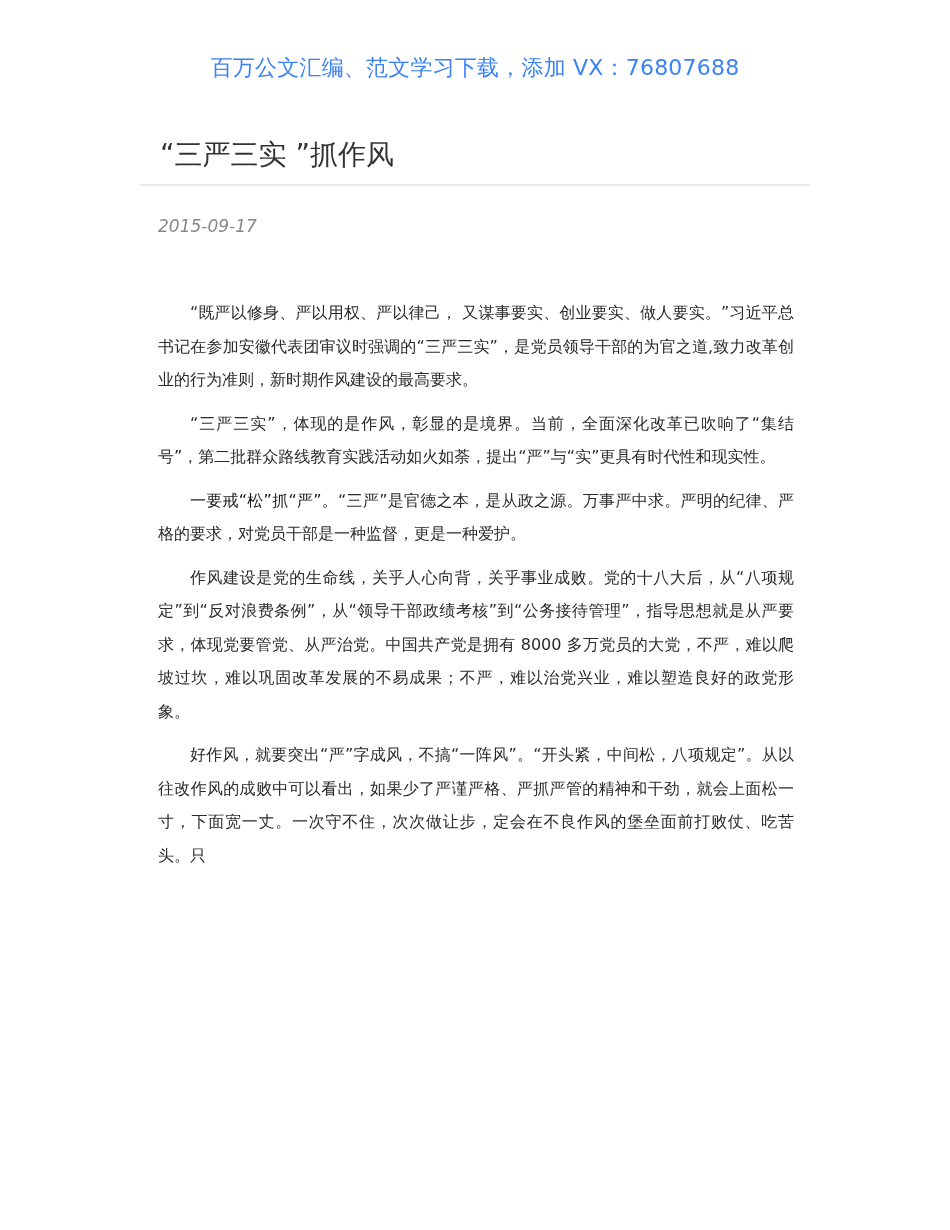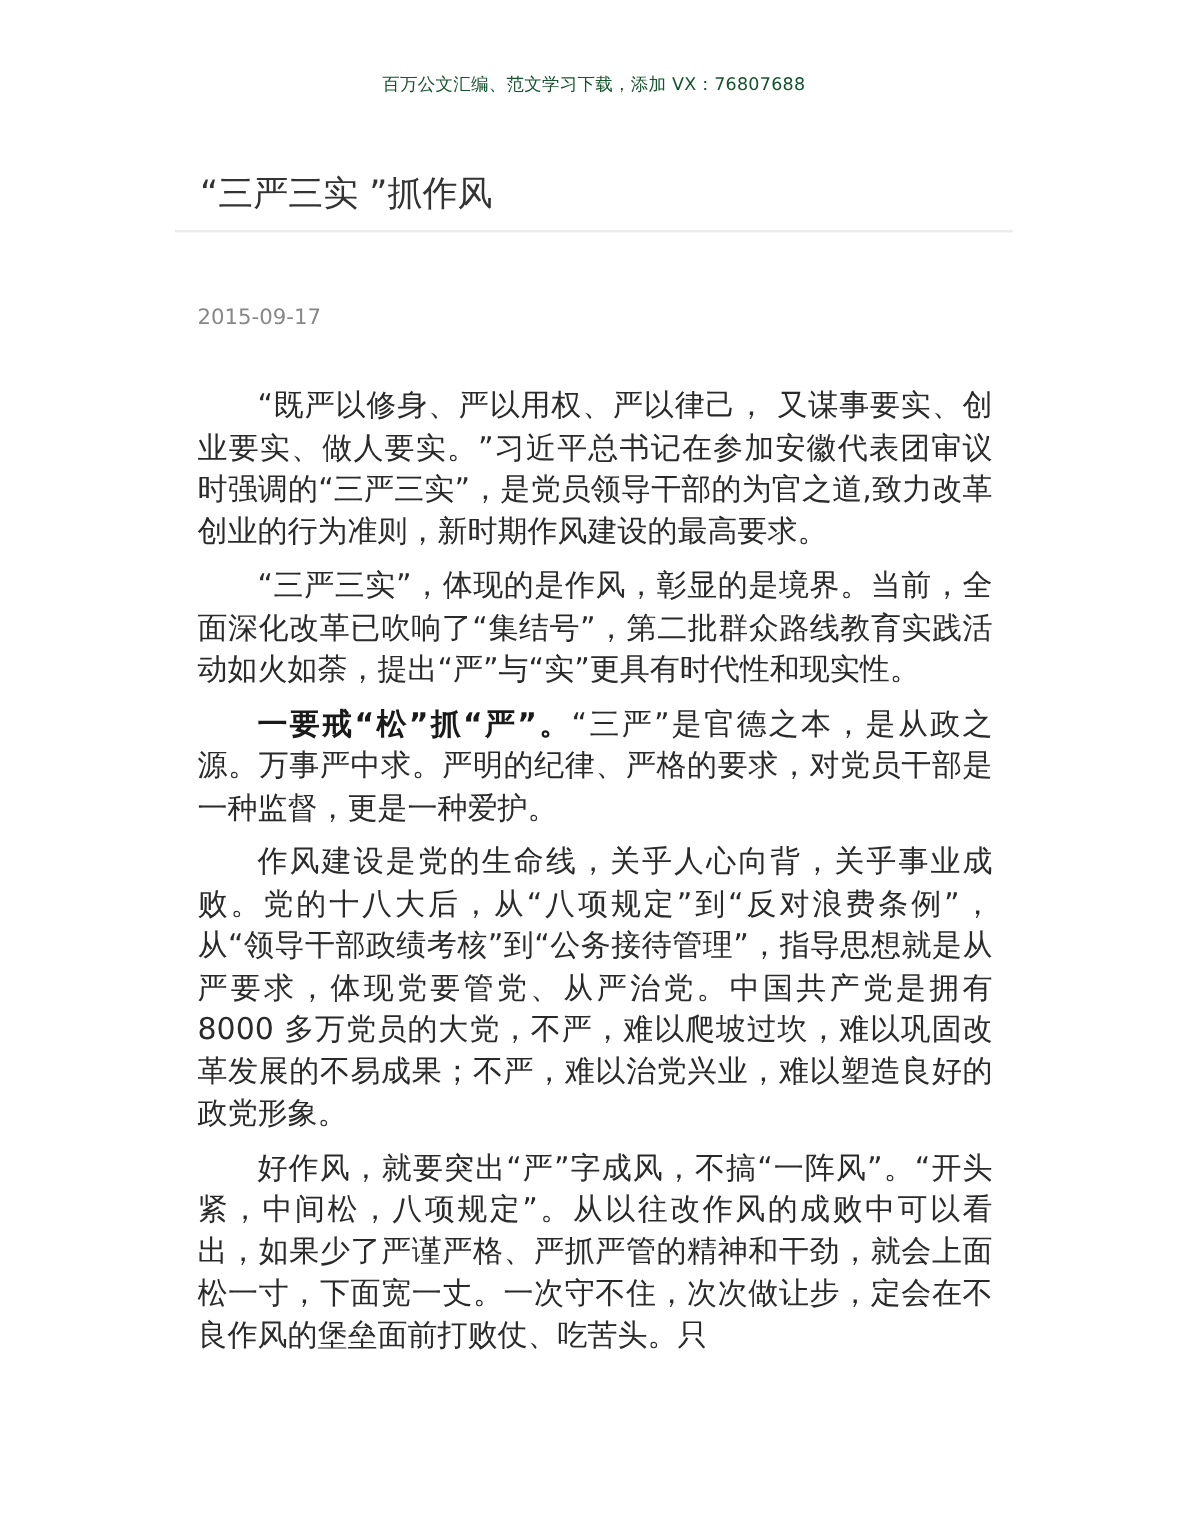--- a/index.html
+++ b/index.html
@@ -14,23 +14,23 @@
       overflow: hidden;
       font-family: "DejaVu Sans", "Liberation Sans", sans-serif;
       color: #222222;
     }
     .banner {
       position: absolute;
       top: 55px;
       left: 0;
       width: 950px;
       text-align: center;
-      font-size: 14px;
+      font-size: 22px;
       line-height: 26px;
-      color: #14532d;
+      color: #3b82f6;
       letter-spacing: 0.2px;
     }
     .title {
       position: absolute;
       top: 138px;
       left: 160px;
       font-size: 28px;
       line-height: 34px;
       color: #333333;
       font-weight: normal;
@@ -39,42 +39,43 @@
     .divider {
       position: absolute;
       top: 184px;
       left: 140px;
       width: 670px;
       height: 2px;
       background: #ebebeb;
     }
     .date {
       position: absolute;
-      top: 242px;
+      top: 214px;
       left: 158px;
       font-size: 17px;
       line-height: 24px;
       color: #888888;
+      font-style: italic;
     }
     .article {
       position: absolute;
-      top: 308px;
+      top: 296px;
       left: 158px;
       width: 636px;
-      font-size: 24px;
+      font-size: 16px;
       line-height: 33.5px;
       color: #2a2a2a;
       text-align: justify;
     }
     .article p {
       margin: 0 0 10px 0;
       text-indent: 2em;
     }
     .article .lead {
-      font-weight: bold;
+      font-weight: normal;
       color: #1a1a1a;
     }
   </style>
 </head>
 <body>
 
 <div class="banner">百万公文汇编、范文学习下载，添加 VX：76807688</div>
 
 <h1 class="title">“三严三实 ”抓作风</h1>
 

